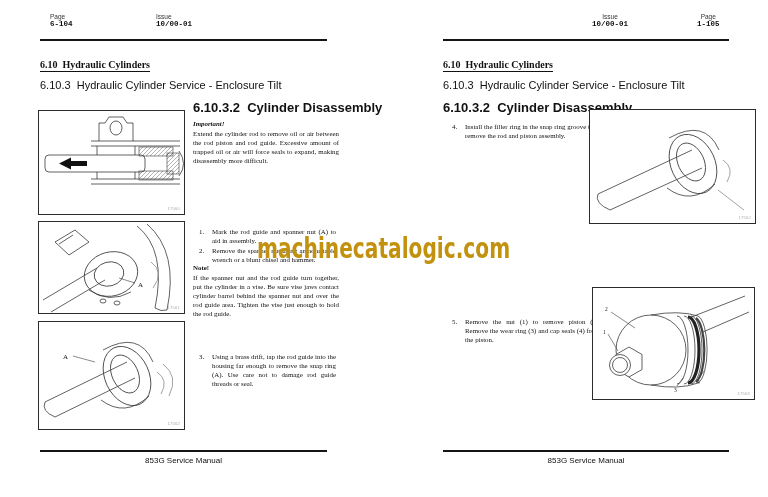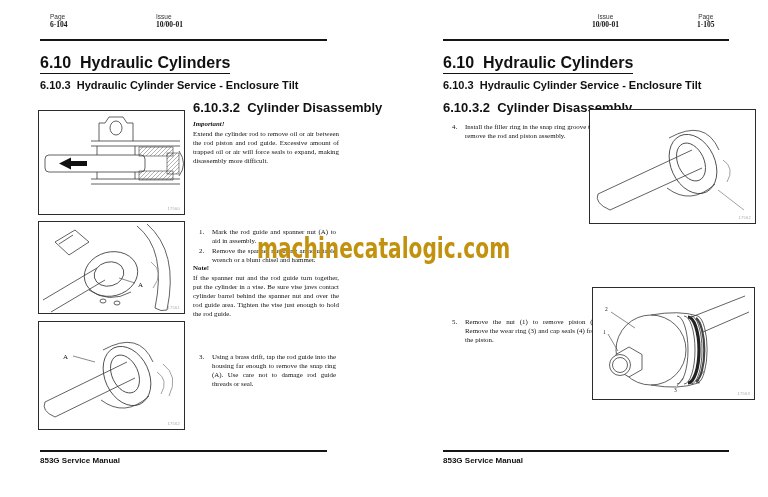--- a/index.html
+++ b/index.html
@@ -1,35 +1,35 @@
 <!DOCTYPE html>
 <html><head>
 <meta charset="utf-8">
 <style>
   html,body{margin:0;padding:0;background:#e8e8e8;}
   #canvas{position:relative;width:768px;height:497px;background:#ffffff;overflow:hidden;
           font-family:"Liberation Serif",serif;color:#111;}
   .abs{position:absolute;}
   .hdr-label{font-family:"Liberation Sans",sans-serif;font-size:6.5px;color:#333;}
-  .hdr-value{font-family:Liberation Serif, serif;font-size:7.5px;font-weight:bold;color:#111;}
+  .hdr-value{font-family:Liberation Mono, monospace;font-size:7.5px;font-weight:bold;color:#111;}
   .rule{position:absolute;height:2px;background:#151515;}
-  .sec-title{font-family:Liberation Sans, sans-serif;font-weight:bold;font-size:16px;
+  .sec-title{font-family:Liberation Serif, serif;font-weight:bold;font-size:10px;
              white-space:pre;border-bottom:1.4px solid #111;padding-bottom:1px;display:inline-block;}
-  .subsec-title{font-family:"Liberation Sans",sans-serif;font-weight:bold;font-size:11px;white-space:pre;}
+  .subsec-title{font-family:"Liberation Sans",sans-serif;font-weight:normal;font-size:11px;white-space:pre;}
   .proc-title{font-family:"Liberation Sans",sans-serif;font-weight:bold;font-size:13px;white-space:pre;}
   .body-text{font-family:"Liberation Serif",serif;font-size:6.9px;line-height:9px;text-align:justify;}
   .imp-label{font-family:"Liberation Serif",serif;font-size:6.9px;font-weight:bold;font-style:italic;}
   .note-label{font-family:"Liberation Serif",serif;font-size:6.9px;font-weight:bold;}
   .step{display:flex;}
   .step-num{flex:none;width:13px;font-family:"Liberation Serif",serif;font-size:6.9px;line-height:9px;}
   .step-text{font-family:"Liberation Serif",serif;font-size:6.9px;line-height:9px;text-align:justify;}
   .figbox{position:absolute;border:1px solid #2b2b2b;background:#fff;}
   .figcode{position:absolute;right:4px;bottom:3px;font-family:"Liberation Sans",sans-serif;
            font-size:4px;color:#a9a9a9;letter-spacing:.3px;}
-  .footer-text{font-family:"Liberation Sans",sans-serif;font-weight:bold;font-size:8px;}
+  .footer-text{font-family:"Liberation Sans",sans-serif;font-weight:normal;font-size:8px;text-align:center;}
   .watermark{position:absolute;left:257px;top:232px;z-index:20;
              font-family:"DejaVu Sans",sans-serif;font-weight:bold;font-size:28px;
              transform:scale(0.72,1);transform-origin:left top;white-space:pre;}
   svg{display:block;}
 </style>
 </head>
 <body>
 
 <div id="canvas">
 

